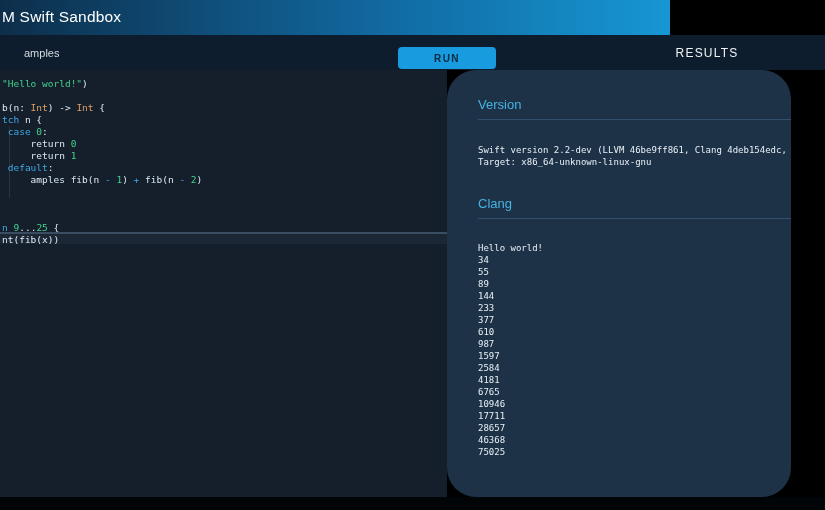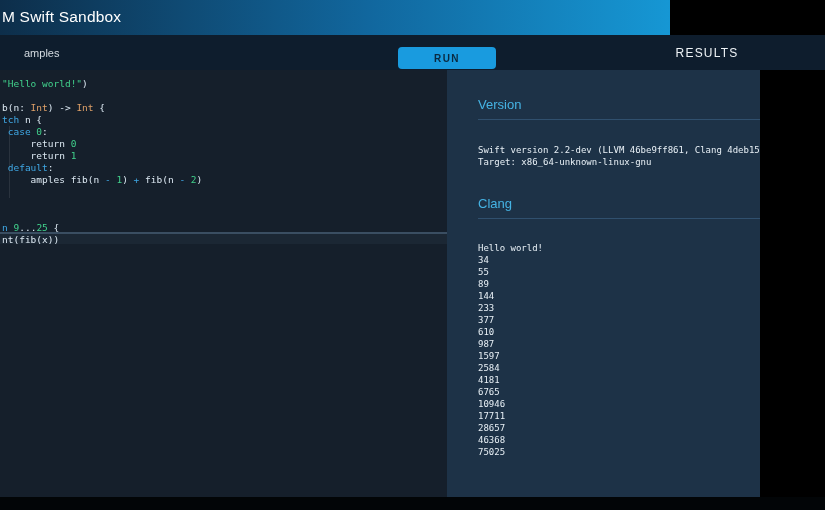--- a/index.html
+++ b/index.html
@@ -31,22 +31,22 @@
   .code { position:absolute; left:2px; top:8px; }
   .code-line { height:12px; line-height:12px; font-size:9.5px; white-space:pre; color:#dce8f2; }
   .kwd { color:#3fa7e4; } .typ { color:#dfa068; } .num { color:#41d18c; }
   .str { color:#41d18c; } .pln { color:#dce8f2; } .op { color:#3fa7e4; }
   .active-line { position:absolute; left:0; top:162px; width:447px; height:12px;
                  background:rgba(140,170,200,0.06); border-top:2px solid #3a4e62; }
   .indent-guide { position:absolute; left:9px; top:56px; width:1px; height:72px;
                   background:rgba(255,255,255,0.09); }
 
   
-  .results { position:absolute; left:447px; top:70px; width:313px; height:427px;
-             background:#1d3247; overflow:hidden; }
+  .results { position:absolute; left:447px; top:70px; width:344px; height:427px;
+             background:#1d3247; overflow:hidden;border-radius:29px; }
   .sec-heading { position:absolute; left:31px; font-size:13px; color:#45b3e4; font-weight:400; white-space:pre; }
   .sec-heading.v { top:27px; }
   .sec-heading.o { top:126px; }
   .hr { position:absolute; left:31px; right:0; height:0; border-top:1px solid #30506e; }
   .hr.v { top:49px; }
   .hr.o { top:148px; }
   .mono { position:absolute; left:31px; font-family:"DejaVu Sans Mono", monospace;
           font-size:9px; line-height:12px; color:#e8f0f6; white-space:pre; }
   .version-text { top:74px; }
   .output-text { top:172px; }

